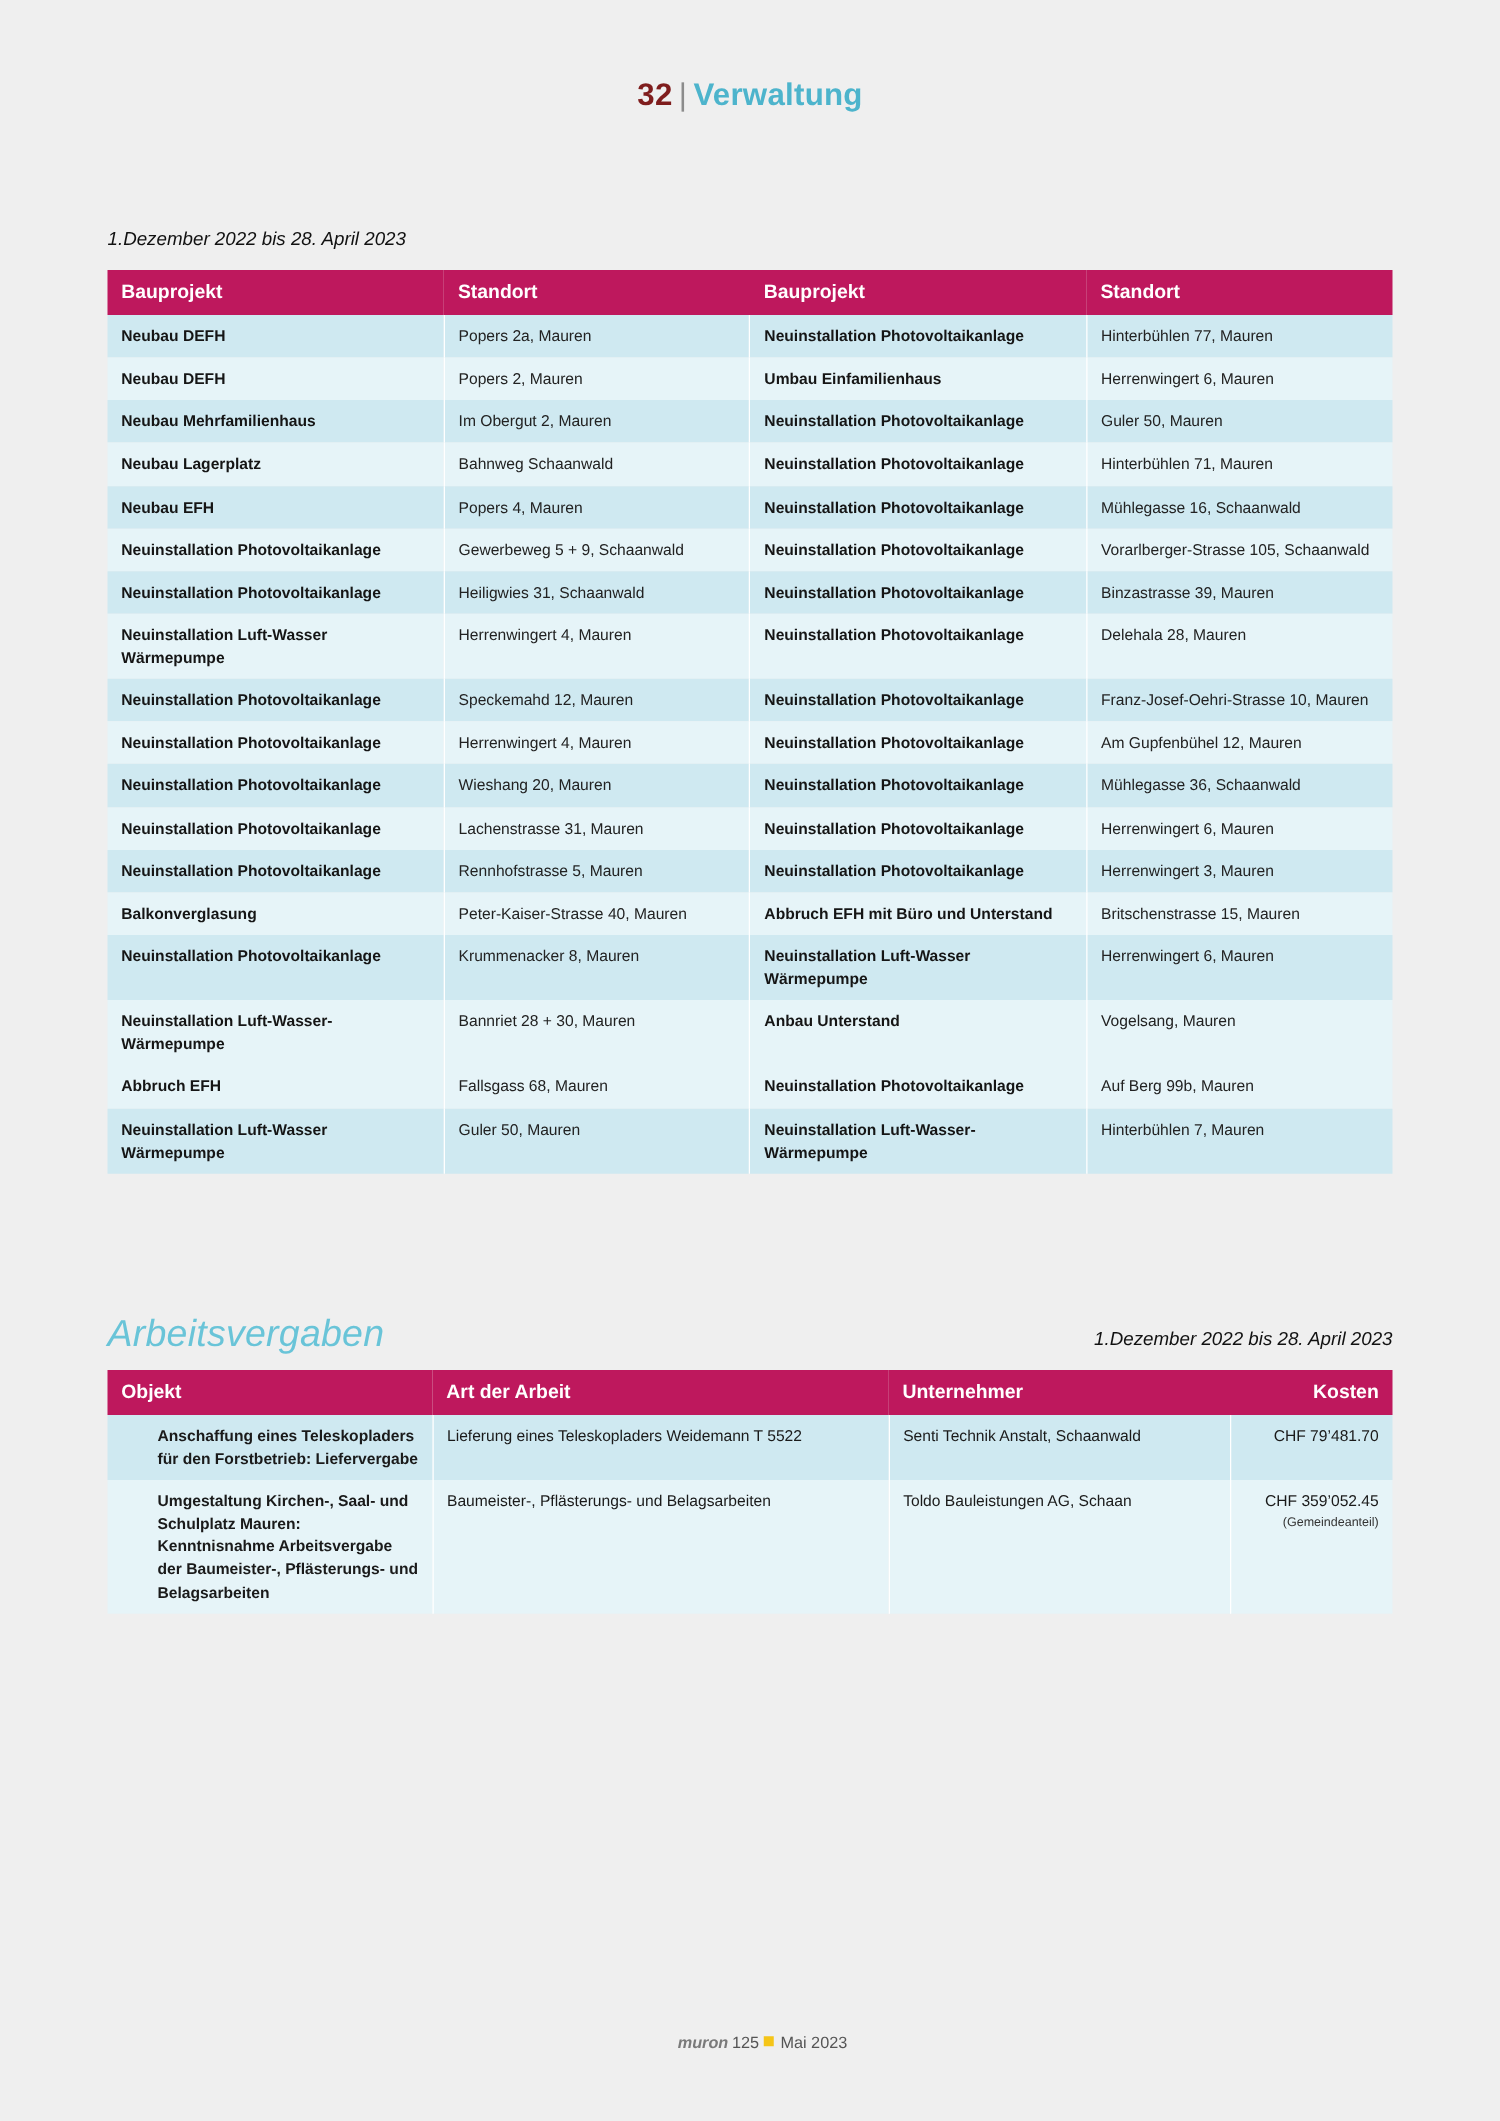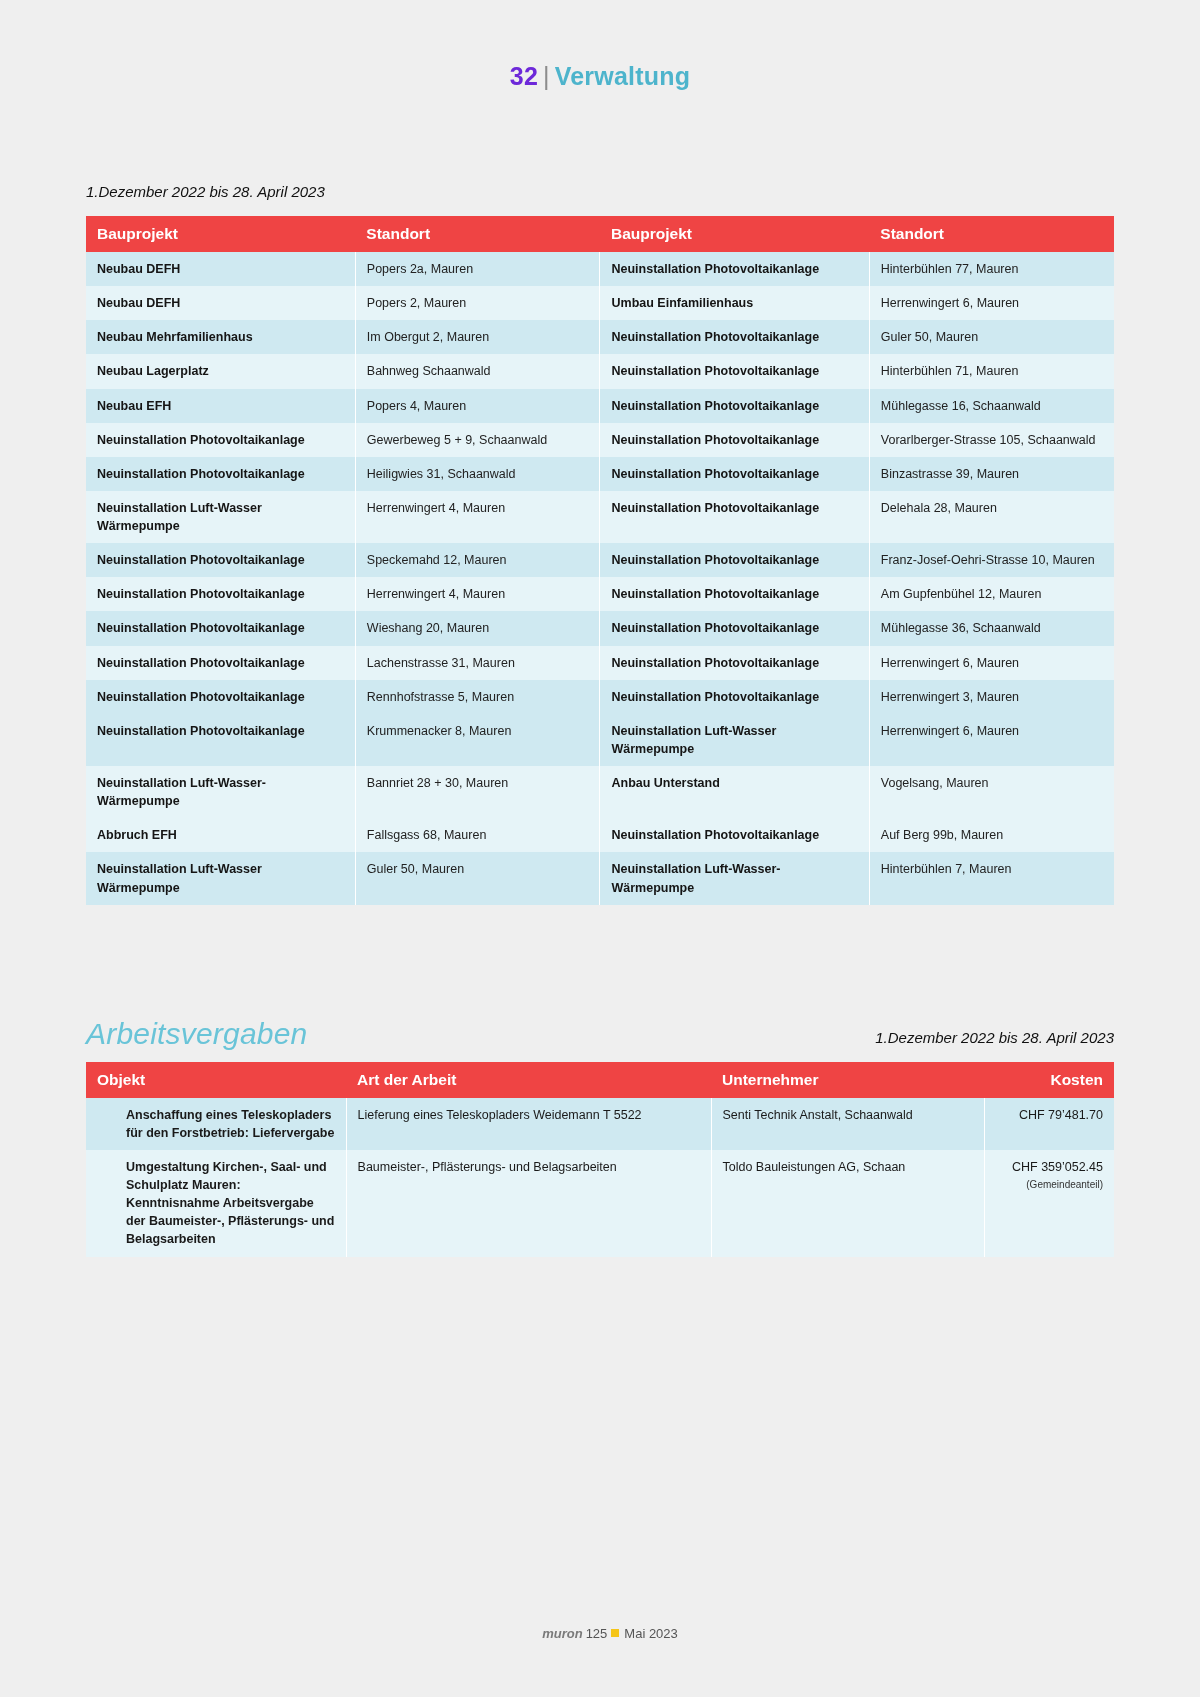--- a/index.html
+++ b/index.html
@@ -23,21 +23,21 @@
   }
 
   
   .page-header {
     text-align: center;
     padding-top: 62px;
     font-size: 25px;
     font-weight: bold;
     letter-spacing: .2px;
   }
-  .page-header .pagenum { color: #6d28d9; }
+  .page-header .pagenum { color: #7f1d1d; }
   .page-header .sep { color: #8c8c8c; font-weight: normal; padding: 0 5px; }
   .page-header .section { color: #4db4cc; }
 
   
   .section-block { margin: 0 86px; }
   .sec-1 { margin-top: 92px; }
   .sec-2 { margin-top: 112px; }
 
   .title-row {
     display: flex;
@@ -60,21 +60,21 @@
     padding-bottom: 5px;
   }
 
   
   table {
     border-collapse: collapse;
     width: 100%;
     table-layout: fixed;
   }
   th {
-    background: #ef4444;
+    background: #be185d;
     color: #ffffff;
     font-size: 15.5px;
     font-weight: bold;
     text-align: left;
     padding: 9px 11px;
     vertical-align: middle;
   }
   td {
     font-size: 12.5px;
     padding: 8px 11px;
@@ -239,20 +239,26 @@
           <td class="loc gap">Lachenstrasse 31, Mauren</td>
           <td class="proj">Neuinstallation Photovoltaikanlage</td>
           <td class="loc">Herrenwingert 6, Mauren</td>
         </tr>
         <tr class="odd">
           <td class="proj">Neuinstallation Photovoltaikanlage</td>
           <td class="loc gap">Rennhofstrasse 5, Mauren</td>
           <td class="proj">Neuinstallation Photovoltaikanlage</td>
           <td class="loc">Herrenwingert 3, Mauren</td>
         </tr>
+        <tr class="even">
+          <td class="proj">Balkonverglasung</td>
+          <td class="loc gap">Peter-Kaiser-Strasse 40, Mauren</td>
+          <td class="proj">Abbruch EFH mit Büro und Unterstand</td>
+          <td class="loc">Britschenstrasse 15, Mauren</td>
+        </tr>
         <tr class="odd">
           <td class="proj">Neuinstallation Photovoltaikanlage</td>
           <td class="loc gap">Krummenacker 8, Mauren</td>
           <td class="proj">Neuinstallation Luft-Wasser Wärmepumpe</td>
           <td class="loc">Herrenwingert 6, Mauren</td>
         </tr>
         <tr class="even">
           <td class="proj">Neuinstallation Luft-Wasser-Wärmepumpe</td>
           <td class="loc gap">Bannriet 28 + 30, Mauren</td>
           <td class="proj">Anbau Unterstand</td>

